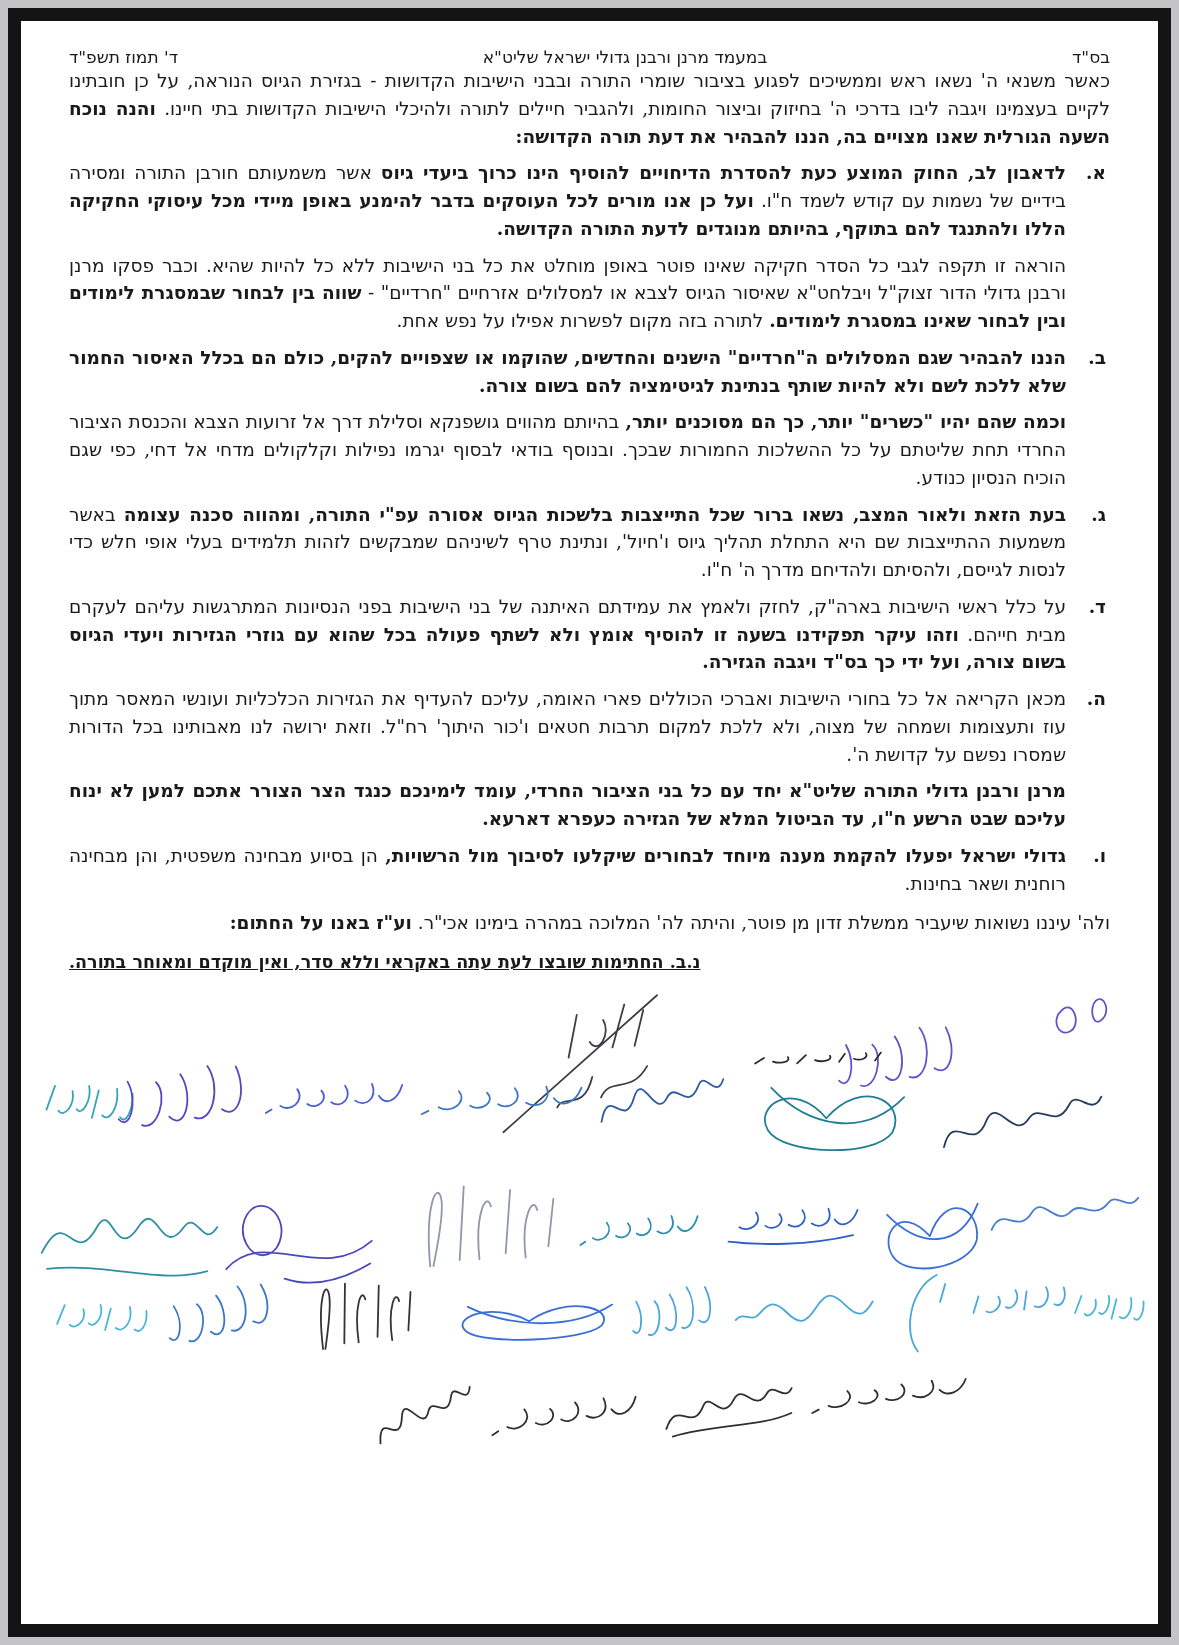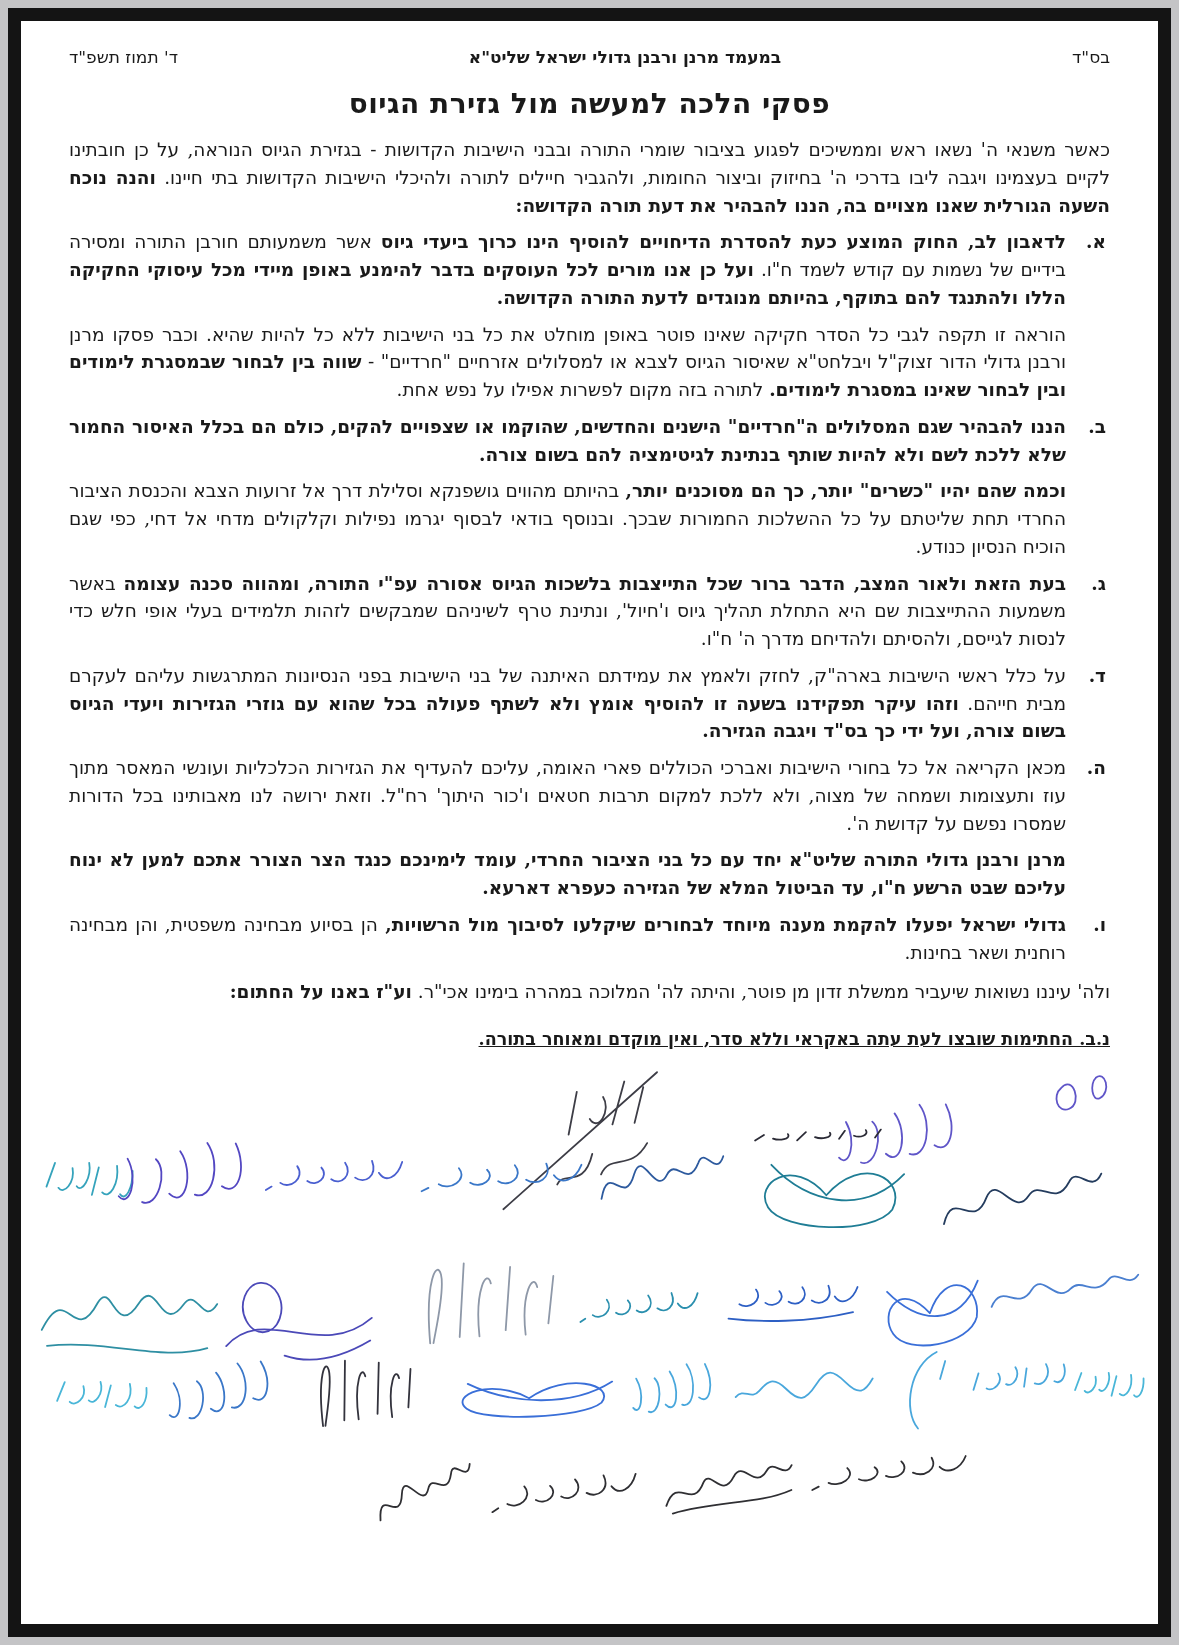--- a/index.html
+++ b/index.html
@@ -9,52 +9,51 @@
     font-family:"DejaVu Serif","DejaVu Sans",serif;
   }
   .sheet{position:absolute;inset:0;padding:8px;box-sizing:border-box;}
   .page{
     box-sizing:border-box;width:100%;height:100%;
     border:13px solid #141414;background:#ffffff;
     padding:26px 48px 0 48px;direction:rtl;overflow:hidden;
     color:#1a1a1a;
   }
   .doc-header{display:flex;justify-content:space-between;align-items:baseline;font-size:17px;}
-  .doc-header .center{font-weight:bold;}
+  .doc-header .center{font-weight:normal;}
   h1.doc-title{text-align:center;font-size:28px;font-weight:bold;margin:20px 0 16px 0;letter-spacing:.5px;}
   #doc-body p{margin:0 0 9px 0;font-size:18.5px;line-height:1.5;text-align:justify;}
   #doc-body p.item{position:relative;padding-right:44px;}
   #doc-body p.sub{padding-right:44px;}
   #doc-body .letter{position:absolute;right:4px;top:0;font-weight:bold;}
   #doc-body .b{font-weight:bold;}
   #doc-body p.closing{margin-top:12px;}
-  #doc-body p.ps{text-align:right;font-size:17.5px;margin-top:20px;}
+  #doc-body p.ps{text-align:left;font-size:17.5px;margin-top:12px;}
   #doc-body p.ps .b{text-decoration:underline;}
   #signatures{position:relative;height:472px;margin-top:4px;}
   .sig{position:absolute;overflow:visible;}
   .sig path{fill:none;stroke:currentColor;stroke-width:1.8px;stroke-linecap:round;stroke-linejoin:round;vector-effect:non-scaling-stroke;}
 </style>
 </head>
 <body>
 
 <div class="sheet">
   <div class="page">
     <header class="doc-header">
       <span>בס"ד</span>
       <span class="center">במעמד מרנן ורבנן גדולי ישראל שליט"א</span>
       <span>ד' תמוז תשפ"ד</span>
     </header>
-    <h1 class="doc-title">פסקי הלכה למעשה מול גזירת הגיוס</h1>
     <main id="doc-body">
         <p class="intro"><span>כאשר משנאי ה' נשאו ראש וממשיכים לפגוע בציבור שומרי התורה ובבני הישיבות הקדושות - בגזירת הגיוס הנוראה, על כן חובתינו לקיים בעצמינו ויגבה ליבו בדרכי ה' בחיזוק וביצור החומות, ולהגביר חיילים לתורה ולהיכלי הישיבות הקדושות בתי חיינו. </span><span class="b">והנה נוכח השעה הגורלית שאנו מצויים בה, הננו להבהיר את דעת תורה הקדושה:</span></p>
         <p class="item"><span class="letter">א.</span><span class="b">לדאבון לב, החוק המוצע כעת להסדרת הדיחויים להוסיף הינו כרוך ביעדי גיוס</span><span> אשר משמעותם חורבן התורה ומסירה בידיים של נשמות עם קודש לשמד ח"ו. </span><span class="b">ועל כן אנו מורים לכל העוסקים בדבר להימנע באופן מיידי מכל עיסוקי החקיקה הללו ולהתנגד להם בתוקף, בהיותם מנוגדים לדעת התורה הקדושה.</span></p>
         <p class="sub"><span>הוראה זו תקפה לגבי כל הסדר חקיקה שאינו פוטר באופן מוחלט את כל בני הישיבות ללא כל להיות שהיא. וכבר פסקו מרנן ורבנן גדולי הדור זצוק"ל ויבלחט"א שאיסור הגיוס לצבא או למסלולים אזרחיים "חרדיים" - </span><span class="b">שווה בין לבחור שבמסגרת לימודים ובין לבחור שאינו במסגרת לימודים.</span><span> לתורה בזה מקום לפשרות אפילו על נפש אחת.</span></p>
         <p class="item"><span class="letter">ב.</span><span class="b">הננו להבהיר שגם המסלולים ה"חרדיים" הישנים והחדשים, שהוקמו או שצפויים להקים, כולם הם בכלל האיסור החמור שלא ללכת לשם ולא להיות שותף בנתינת לגיטימציה להם בשום צורה.</span></p>
         <p class="sub"><span class="b">וכמה שהם יהיו "כשרים" יותר, כך הם מסוכנים יותר,</span><span> בהיותם מהווים גושפנקא וסלילת דרך אל זרועות הצבא והכנסת הציבור החרדי תחת שליטתם על כל ההשלכות החמורות שבכך. ובנוסף בודאי לבסוף יגרמו נפילות וקלקולים מדחי אל דחי, כפי שגם הוכיח הנסיון כנודע.</span></p>
-        <p class="item"><span class="letter">ג.</span><span class="b">בעת הזאת ולאור המצב, הדבר ברור שכל התייצבות בלשכות הגיוס אסורה עפ"י התורה, ומהווה סכנה עצומה</span><span> באשר משמעות ההתייצבות שם היא התחלת תהליך גיוס ו'חיול', ונתינת טרף לשיניהם שמבקשים לזהות תלמידים בעלי אופי חלש כדי לנסות לגייסם, ולהסיתם ולהדיחם מדרך ה' ח"ו.</span></p>
+        <p class="item"><span class="letter">ג.</span><span class="b">בעת הזאת ולאור המצב, נשאו ברור שכל התייצבות בלשכות הגיוס אסורה עפ"י התורה, ומהווה סכנה עצומה</span><span> באשר משמעות ההתייצבות שם היא התחלת תהליך גיוס ו'חיול', ונתינת טרף לשיניהם שמבקשים לזהות תלמידים בעלי אופי חלש כדי לנסות לגייסם, ולהסיתם ולהדיחם מדרך ה' ח"ו.</span></p>
         <p class="item"><span class="letter">ד.</span><span>על כלל ראשי הישיבות בארה"ק, לחזק ולאמץ את עמידתם האיתנה של בני הישיבות בפני הנסיונות המתרגשות עליהם לעקרם מבית חייהם. </span><span class="b">וזהו עיקר תפקידנו בשעה זו להוסיף אומץ ולא לשתף פעולה בכל שהוא עם גוזרי הגזירות ויעדי הגיוס בשום צורה, ועל ידי כך בס"ד ויגבה הגזירה.</span></p>
         <p class="item"><span class="letter">ה.</span><span>מכאן הקריאה אל כל בחורי הישיבות ואברכי הכוללים פארי האומה, עליכם להעדיף את הגזירות הכלכליות ועונשי המאסר מתוך עוז ותעצומות ושמחה של מצוה, ולא ללכת למקום תרבות חטאים ו'כור היתוך' רח"ל. וזאת ירושה לנו מאבותינו בכל הדורות שמסרו נפשם על קדושת ה'.</span></p>
         <p class="sub"><span class="b">מרנן ורבנן גדולי התורה שליט"א יחד עם כל בני הציבור החרדי, עומד לימינכם כנגד הצר הצורר אתכם למען לא ינוח עליכם שבט הרשע ח"ו, עד הביטול המלא של הגזירה כעפרא דארעא.</span></p>
         <p class="item"><span class="letter">ו.</span><span class="b">גדולי ישראל יפעלו להקמת מענה מיוחד לבחורים שיקלעו לסיבוך מול הרשויות,</span><span> הן בסיוע מבחינה משפטית, והן מבחינה רוחנית ושאר בחינות.</span></p>
         <p class="closing"><span>ולה' עיננו נשואות שיעביר ממשלת זדון מן פוטר, והיתה לה' המלוכה במהרה בימינו אכי"ר. </span><span class="b">וע"ז באנו על החתום:</span></p>
         <p class="ps"><span class="b">נ.ב. החתימות שובצו לעת עתה באקראי וללא סדר, ואין מוקדם ומאוחר בתורה.</span></p>
       </main>
     <div id="signatures">
         <svg viewBox="0 0 100 40" preserveAspectRatio="none" class="sig" style="left: 415px; top: 10px; width: 185px; height: 140px; color: rgb(61, 61, 70); transform: rotate(-4deg);">
           <path d="M88,6 L82,16 M78,4 L70,16 M66,8 C70,12 62,18 58,14 M52,6 L46,18 M88,22 C78,30 68,24 62,30 M58,24 C52,34 42,28 38,32 M96,2 L8,38"></path>

